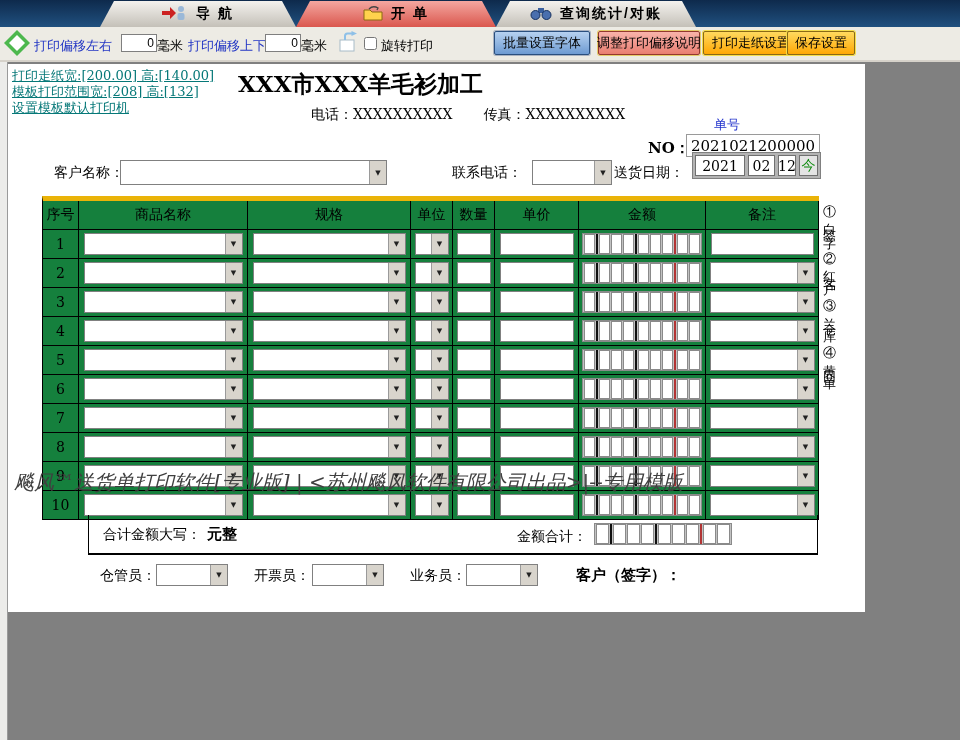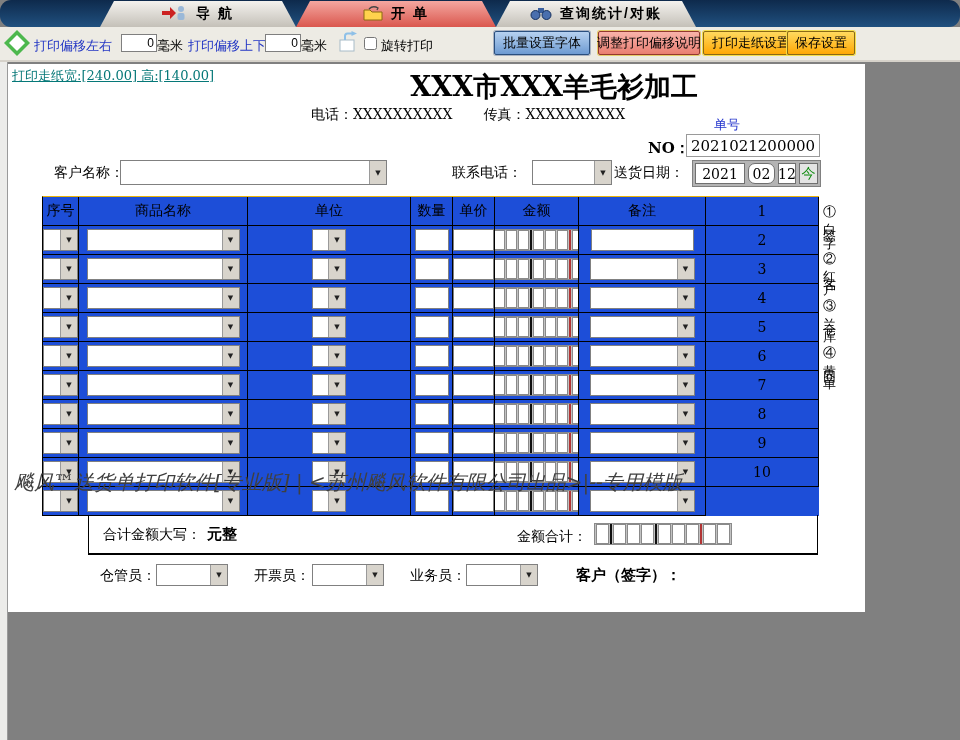--- a/index.html
+++ b/index.html
@@ -1,21 +1,21 @@
 <!DOCTYPE html>
 <html><head>
 <meta charset="utf-8">
 <style>
   html,body{margin:0;padding:0;background:#808080;}
   #app{position:relative;width:960px;height:740px;background:#808080;overflow:hidden;
        font-family:"Liberation Sans","DejaVu Sans",sans-serif;color:#000;}
 
   
   .tabbar{position:absolute;top:0;left:0;width:960px;height:27px;
-          background:linear-gradient(180deg,#0e2a4c,#20507f);border-radius:11px;}
+          background:linear-gradient(180deg,#0e2a4c,#20507f);}
   .tab{position:absolute;top:1px;height:26px;display:flex;align-items:center;justify-content:center;
        gap:8px;font-size:14px;font-weight:bold;letter-spacing:2px;
        clip-path:polygon(14px 0,calc(100% - 14px) 0,100% 100%,0 100%);cursor:pointer;}
   .tab.gray{background:linear-gradient(180deg,#f4f2ee,#c4c0b8);}
   .tab.active{background:linear-gradient(180deg,#f4a7a0,#da574e);}
 
   
   .toolbar{position:absolute;top:27px;left:0;width:960px;height:33px;background:#edebe4;
            border-bottom:1px solid #b0aca4;}
   .tlabel{position:absolute;font-size:13px;white-space:nowrap;}
@@ -38,23 +38,23 @@
   .link{color:#067878;text-decoration:underline;font-size:13px;line-height:16px;cursor:pointer;white-space:nowrap;}
   .lbl{position:absolute;font-size:14px;white-space:nowrap;}
   .blue-note{position:absolute;color:#404040;font-size:20px;white-space:nowrap;z-index:6;font-style:italic;}
 
   .combo{height:22px;background:#fff;border:1px solid #808080;display:flex;box-sizing:border-box;cursor:pointer;}
   .cfield{flex:1;}
   .carrow{width:16px;background:#d8d4cc;border-left:1px solid #9a9a9a;display:flex;align-items:center;
           justify-content:center;font-size:7px;color:#222;}
   .tinp{height:22px;background:#fff;border:1px solid #808080;box-sizing:border-box;}
 
-  .grid{position:absolute;left:34px;top:132px;display:grid;background:#1d4ed8;
+  .grid{position:absolute;left:34px;top:132px;display:grid;background:#15803d;
         grid-template-columns:36px 169px 163px 42px 42px 84px 127px 113px;
-        grid-auto-rows:29px;border-top:1px solid #eab308;border-left:1px solid #000;font-size:14px;}
+        grid-auto-rows:29px;border-top:5px solid #eab308;border-left:1px solid #000;font-size:14px;}
   .cell{border-right:1px solid #000;border-bottom:1px solid #000;display:flex;align-items:center;
         justify-content:center;overflow:hidden;}
 
   .amt{height:22px;border:1px solid #8a8a8a;background:#c2c2c2;display:flex;align-items:center;
        padding:0 1px;gap:1px;box-sizing:border-box;}
   .ab{width:9px;height:18px;background:#fff;border:1px solid #8a8a8a;box-sizing:content-box;}
   .amt.big .ab{width:11px;}
   .adv{width:2px;height:20px;background:#101010;}
   .adv.red{background:#b23434;}
 
@@ -136,24 +136,26 @@
     <div class="tbtn orange" style="left:703px;width:96px;">打印走纸设置</div>
     <div class="tbtn orange" style="left:787px;width:68px;">保存设置</div>
   </div>
 
   <div class="content">
     <div class="gutter"></div>
 
     <div class="paper">
 
       <div style="position:absolute;left:4px;top:4px;">
-        <div class="link">打印走纸宽:[240.00] 高:[140.00]</div>
-      </div>
-
-      <div style="position:absolute;left:230px;top:5px;width:460px;text-align:right;font-size:27px;font-weight:bold;">XXX市XXX羊毛衫加工</div>
+        <div class="link">打印走纸宽:[200.00] 高:[140.00]</div>
+        <div class="link">模板打印范围宽:[208] 高:[132]</div>
+        <div class="link">设置模板默认打印机</div>
+      </div>
+
+      <div style="position:absolute;left:230px;top:5px;width:460px;text-align:left;font-size:23px;font-weight:bold;">XXX市XXX羊毛衫加工</div>
       <div style="position:absolute;left:230px;top:42px;width:460px;text-align:center;font-size:14px;">
         <span>电话：XXXXXXXXXX</span>
         <span style="display:inline-block;width:22px;"></span>
         <span>传真：XXXXXXXXXX</span>
       </div>
 
       <div style="position:absolute;left:706px;top:52px;color:#2233cc;font-size:13px;font-family:'Liberation Sans',sans-serif;">单号</div>
       <div class="lbl" style="left:640px;top:75px;font-weight:bold;font-size:15px;">NO：</div>
       <input class="no-input" style="left: 678px; top: 70px; width: 134px; height: 23px;" value="20210212000001">
 
@@ -161,30 +163,31 @@
       <div class="combo" style="position:absolute;left:112px;top:96px;width:267px;height:25px;">
         <div class="cfield"></div>
         <div class="carrow">▼</div>
       </div>
       <div class="lbl" style="left:444px;top:100px;">联系电话：</div>
       <div class="combo" style="position:absolute;left:524px;top:96px;width:80px;height:25px;">
         <div class="cfield"></div>
         <div class="carrow">▼</div>
       </div>
       <div class="lbl" style="left:606px;top:100px;">送货日期：</div>
-      <div class="datewidget" style="left:684px;top:96px;">
+      <div class="datewidget" style="left:684px;top:88px;">
         <div class="dbox" style="width:50px;">2021</div>
-        <div class="dbox" style="width:27px;border-radius:7px;">02</div>
+        <div class="dbox" style="width:27px;">02</div>
         <div class="dbox" style="width:18px;">12</div>
         <div class="dbox today" style="width:19px;">今</div>
       </div>
 
       <div class="grid">
           <div class="cell">序号</div>
           <div class="cell">商品名称</div>
+          <div class="cell">规格</div>
           <div class="cell">单位</div>
           <div class="cell">数量</div>
           <div class="cell">单价</div>
           <div class="cell">金额</div>
           <div class="cell">备注</div>
           <div class="cell">1</div>
           <div class="cell">
             <div class="combo" style="width: 159px;">
               <div class="cfield"></div>
               <div class="carrow">▼</div>

